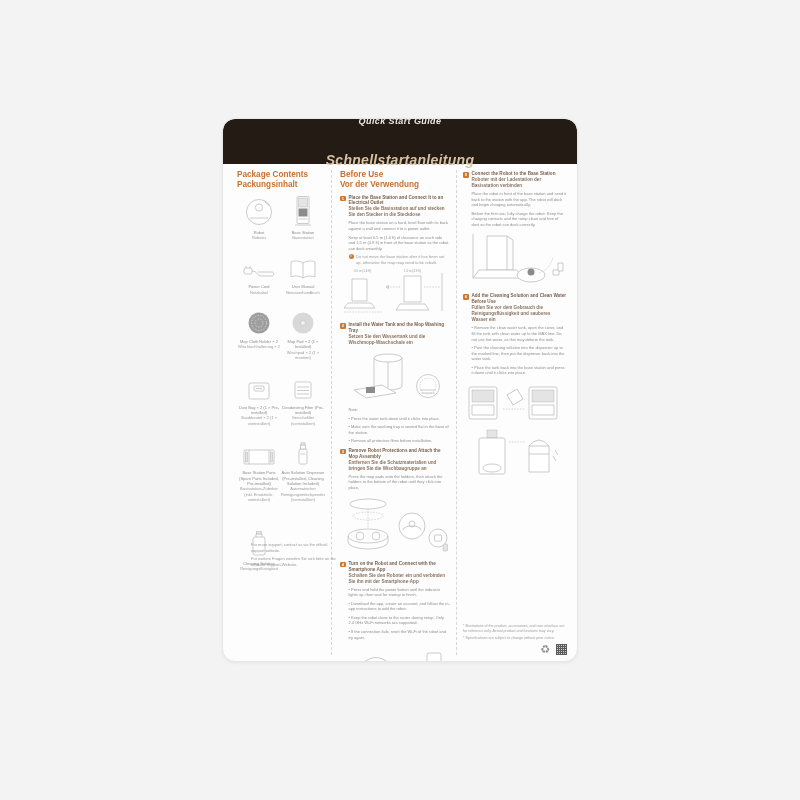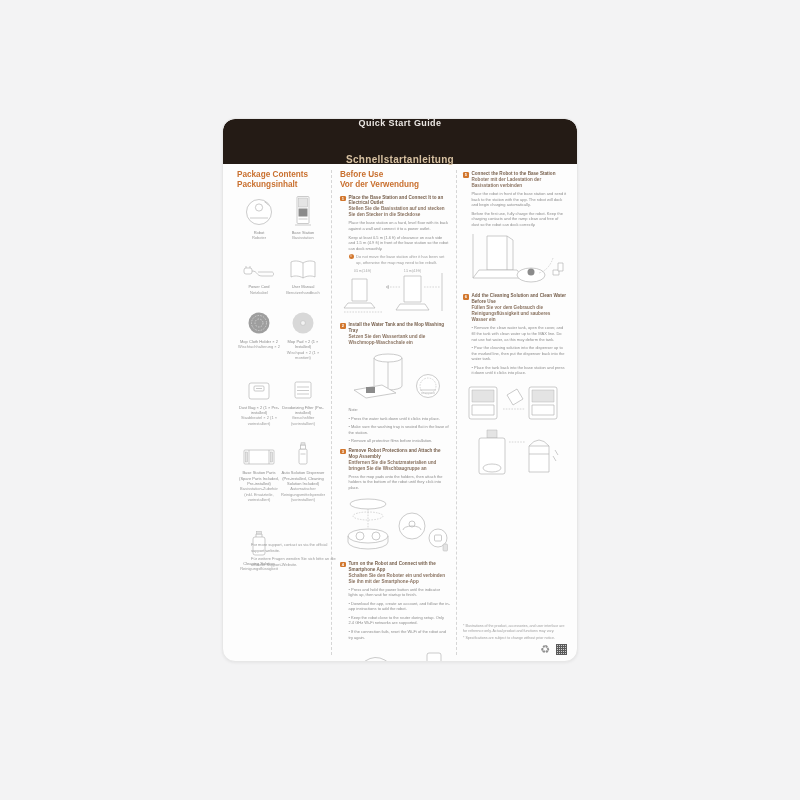--- a/index.html
+++ b/index.html
@@ -2,23 +2,23 @@
 <html><head>
 <meta charset="utf-8">
 <style>
   html,body{margin:0;padding:0;background:#f3f3f4;width:800px;height:800px;
     font-family:"Liberation Sans", sans-serif; -webkit-font-smoothing:antialiased;}
   .stage{position:relative;width:800px;height:800px;overflow:hidden;}
   .card{position:absolute;left:222px;top:118px;width:356px;height:544px;
     background:#fdfdfd;border:1px solid #e7e7e7;border-radius:13px;
     box-shadow:0 1px 3px rgba(0,0,0,0.06);box-sizing:border-box;overflow:hidden;}
   .hdr{position:absolute;left:0;top:0;width:100%;height:45px;background:#241b15;
-    border-radius:12px 12px 0 0;display:flex;flex-direction:column;align-items:center;justify-content:center;gap:2px;}
+    border-radius:12px 12px 0 0;display:flex;flex-direction:column;align-items:center;justify-content:center;gap:2px;font-style:italic;}
   .hdr .t1{color:#ece8e4;font-size:9px;font-weight:bold;letter-spacing:.4px;}
-  .hdr .t2{color:#d8c2a2;font-size:10px;font-weight:bold;letter-spacing:.3px;margin-top:24px;}
+  .hdr .t2{color:#d8c2a2;font-size:14px;font-weight:bold;letter-spacing:.3px;margin-top:24px;}
   .bodyarea{position:absolute;left:0;top:45px;width:356px;height:499px;}
   .divider{position:absolute;top:6px;bottom:8px;width:0;border-left:1px dashed #d6d6d6;}
   .d1{left:108px;} .d2{left:233px;}
   .col{position:absolute;top:0;box-sizing:border-box;}
   .col1{left:14px;width:88px;}
   .col2{left:117px;width:110px;}
   .col3{left:240px;width:104px;height:499px;}
   .sec-h{color:#c9702f;font-weight:bold;font-size:8.2px;line-height:1.25;margin:6px 0 4px 0;}
   .sec-h .l2{display:block;}
   

